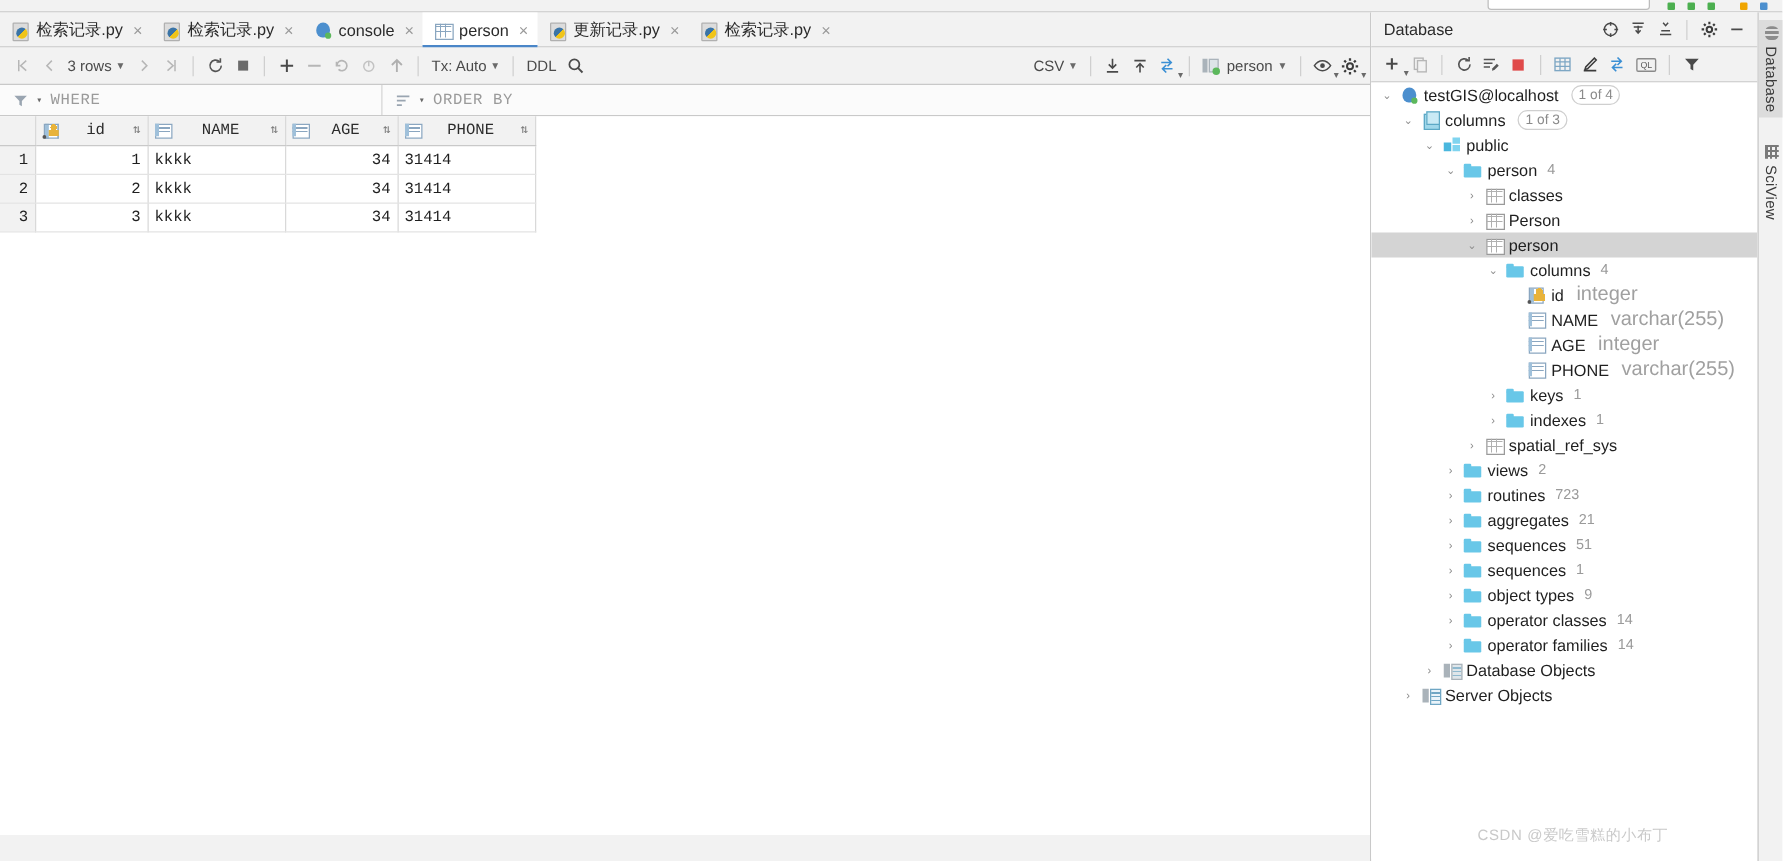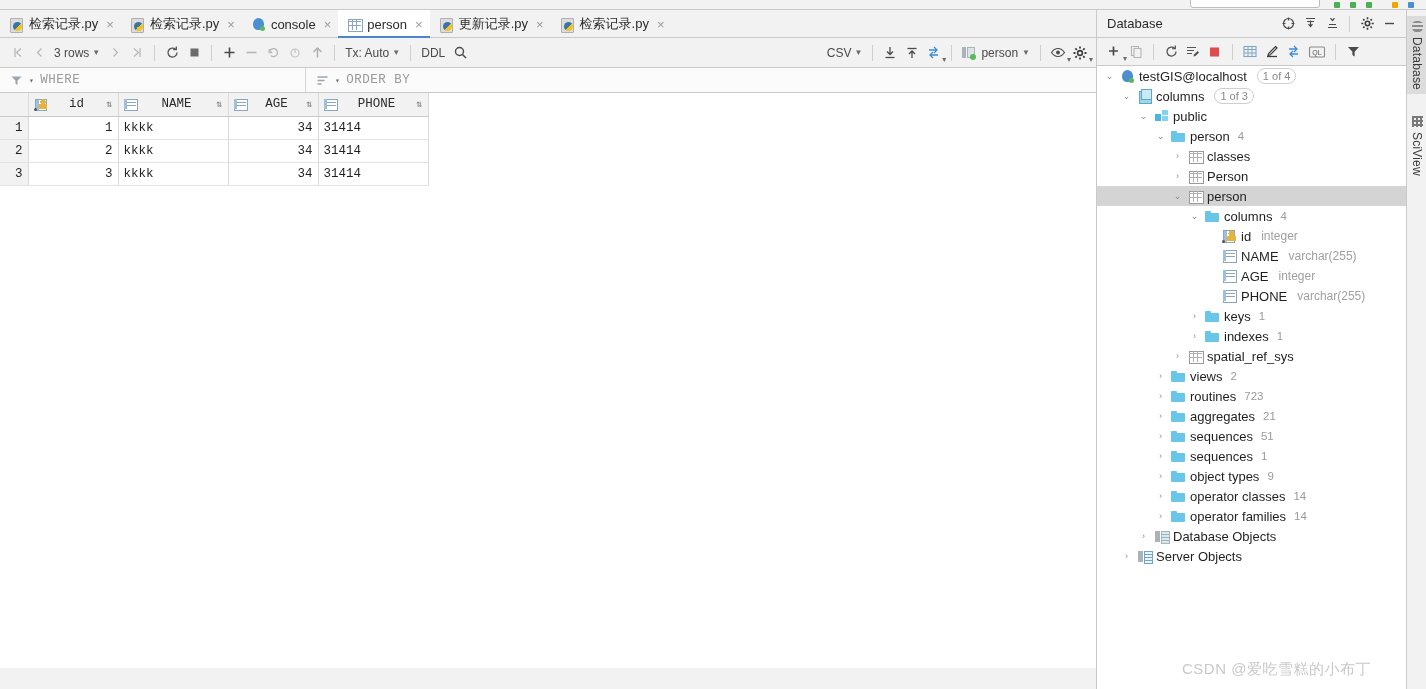--- a/index.html
+++ b/index.html
@@ -175,21 +175,21 @@
   .tnode.sel { background:#d4d4d4; }
   .arrow { width:13px; flex:0 0 13px; text-align:center; color:#8a8a8a; font-size:9px; }
   .arrow.none { color:transparent; }
   .tico { width:15px; height:15px; flex:0 0 15px; position:relative; }
   .tlabel { }
   .tcount { color:#9a9a9a; font-size:11.5px; margin-left:4px; }
   .tbadge {
     margin-left:6px; font-size:11px; color:#8a8a8a;
     border:1px solid #cfcfcf; border-radius:8px; padding:0 5px; line-height:14px; background:#fff;
   }
-  .ttype { color:#a0a0a0; font-size:12px; margin-left:6px; }
+  .ttype { color:#a0a0a0; font-size:16px; margin-left:6px; }
 
   
   .ti-folder::before{
     content:""; position:absolute; left:0; top:4px; width:14px; height:9px;
     background:#68c7e8; border-radius:1px;
   }
   .ti-folder::after{
     content:""; position:absolute; left:0; top:2px; width:6px; height:3px;
     background:#68c7e8; border-radius:1px 1px 0 0;
   }
@@ -284,21 +284,21 @@
   }
   .vi-sci::before{
     content:""; position:absolute; left:1px; top:1px; width:11px; height:11px;
     background:
       repeating-linear-gradient(to right,#7a7a7a 0 2px, transparent 2px 4px),
       repeating-linear-gradient(to bottom,#7a7a7a 0 2px, transparent 2px 4px);
   }
 
   
   .watermark {
-    position:absolute; left:1182px; top:660px; font-size:15px; color:#c9c9c9;
+    position:absolute; left:1182px; top:660px; font-size:12px; color:#c9c9c9;
     font-family:"Liberation Sans", sans-serif; white-space:nowrap; letter-spacing:0.5px;
   }
 </style>
 </head>
 <body>
 
 <div class="app">
 
   <div class="top-strip">
     <div class="tpill"></div>

